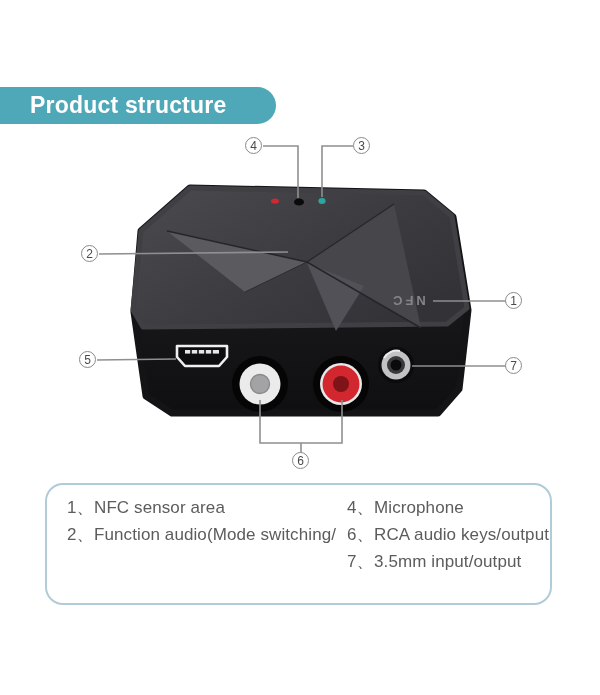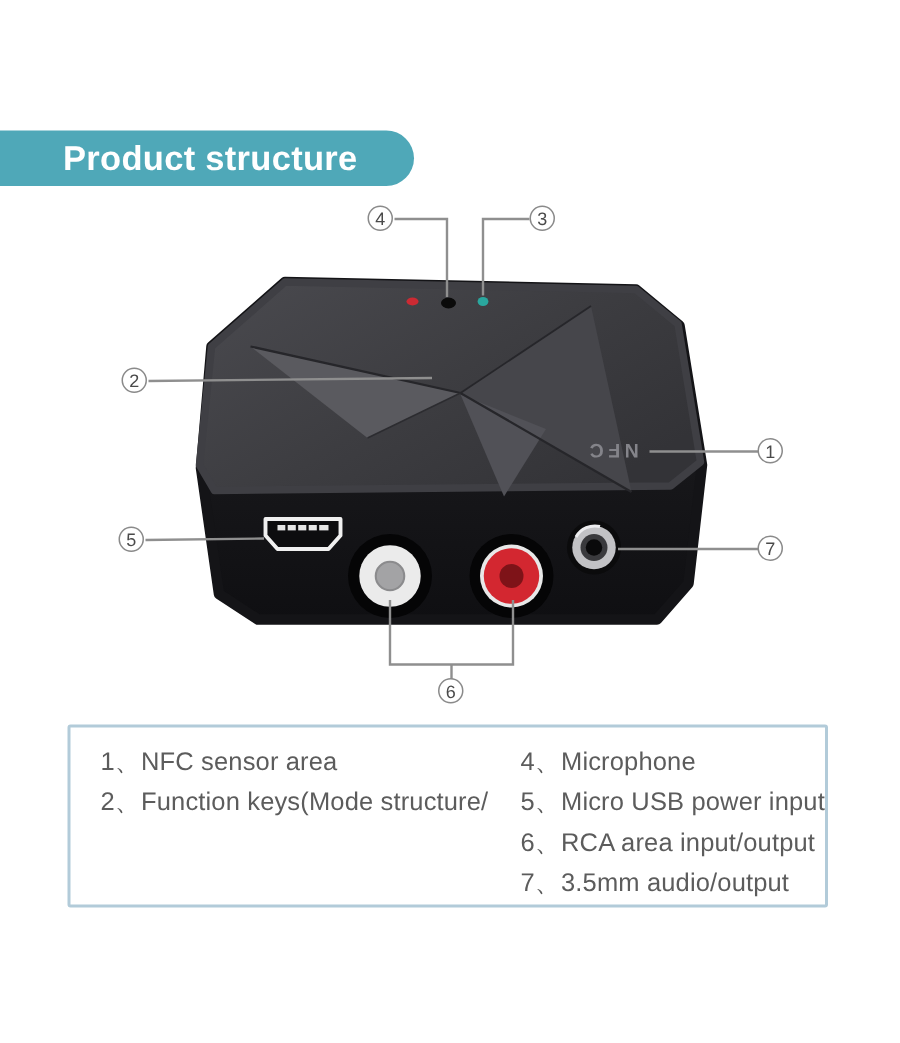--- a/index.html
+++ b/index.html
@@ -5,21 +5,21 @@
   html,body{margin:0;padding:0;background:#ffffff;}
   .canvas{
     position:relative;width:600px;height:695px;background:#ffffff;overflow:hidden;
     font-family:"Liberation Sans",sans-serif;
   }
   
   .banner{
     position:absolute;left:0;top:87px;width:276px;height:37px;
     background:#4FA8B8;border-radius:0 19px 19px 0;
     color:#ffffff;font-size:23px;font-weight:bold;line-height:37px;
-    padding-left:42px;box-sizing:border-box;letter-spacing:0.2px;
+    padding-left:30px;box-sizing:border-box;letter-spacing:0.2px;
   }
   
   .scene{position:absolute;left:0;top:0;z-index:1;}
   
   .co{
     position:absolute;z-index:3;width:17px;height:17px;border:1.2px solid #8a8a8a;
     border-radius:50%;background:#ffffff;color:#4a4a4a;font-size:12px;
     line-height:17px;text-align:center;box-sizing:border-box;
   }
   .co1{left:505px;top:292px;} .co2{left:81px;top:245px;}
@@ -28,21 +28,21 @@
   .co7{left:505px;top:357px;}
   
   .nfc{
     position:absolute;z-index:2;left:381px;top:292px;width:54px;height:17px;
     transform:rotate(180deg);color:#84848a;font-size:13px;font-weight:bold;
     letter-spacing:3px;text-align:center;line-height:17px;
   }
   
   .legend{
     position:absolute;left:45px;top:483px;width:507px;height:122px;
-    border:2px solid #B2CBD9;border-radius:2px;background:#ffffff;
+    border:2px solid #B2CBD9;border-radius:18px;background:#ffffff;
     box-sizing:border-box;
   }
   .col{position:absolute;top:9px;}
   .col-left{left:20px;width:278px;}
   .col-right{left:300px;width:200px;}
   .lrow{height:27px;line-height:27px;font-size:17px;color:#5c5c5c;white-space:nowrap;}
   .lnum{display:inline-block;width:27px;}
   .ltxt{letter-spacing:0.1px;}
 </style>
 </head>
@@ -134,32 +134,29 @@
   <div class="co co5">5</div>
   <div class="co co6">6</div>
   <div class="co co7">7</div>
 
   <div class="legend">
     <div class="col col-left">
       <div class="lrow">
         <span class="lnum">1、</span><span class="ltxt">NFC sensor area</span>
       </div>
       <div class="lrow">
-        <span class="lnum">2、</span><span class="ltxt">Function keys(Mode structure/</span>
+        <span class="lnum">2、</span><span class="ltxt">Function audio(Mode switching/</span>
       </div>
     </div>
     <div class="col col-right">
       <div class="lrow">
         <span class="lnum">4、</span><span class="ltxt">Microphone</span>
       </div>
       <div class="lrow">
-        <span class="lnum">5、</span><span class="ltxt">Micro USB power input</span>
+        <span class="lnum">6、</span><span class="ltxt">RCA audio keys/output</span>
       </div>
       <div class="lrow">
-        <span class="lnum">6、</span><span class="ltxt">RCA area input/output</span>
-      </div>
-      <div class="lrow">
-        <span class="lnum">7、</span><span class="ltxt">3.5mm audio/output</span>
+        <span class="lnum">7、</span><span class="ltxt">3.5mm input/output</span>
       </div>
     </div>
   </div>
 
 </div>
 
 </body></html>

